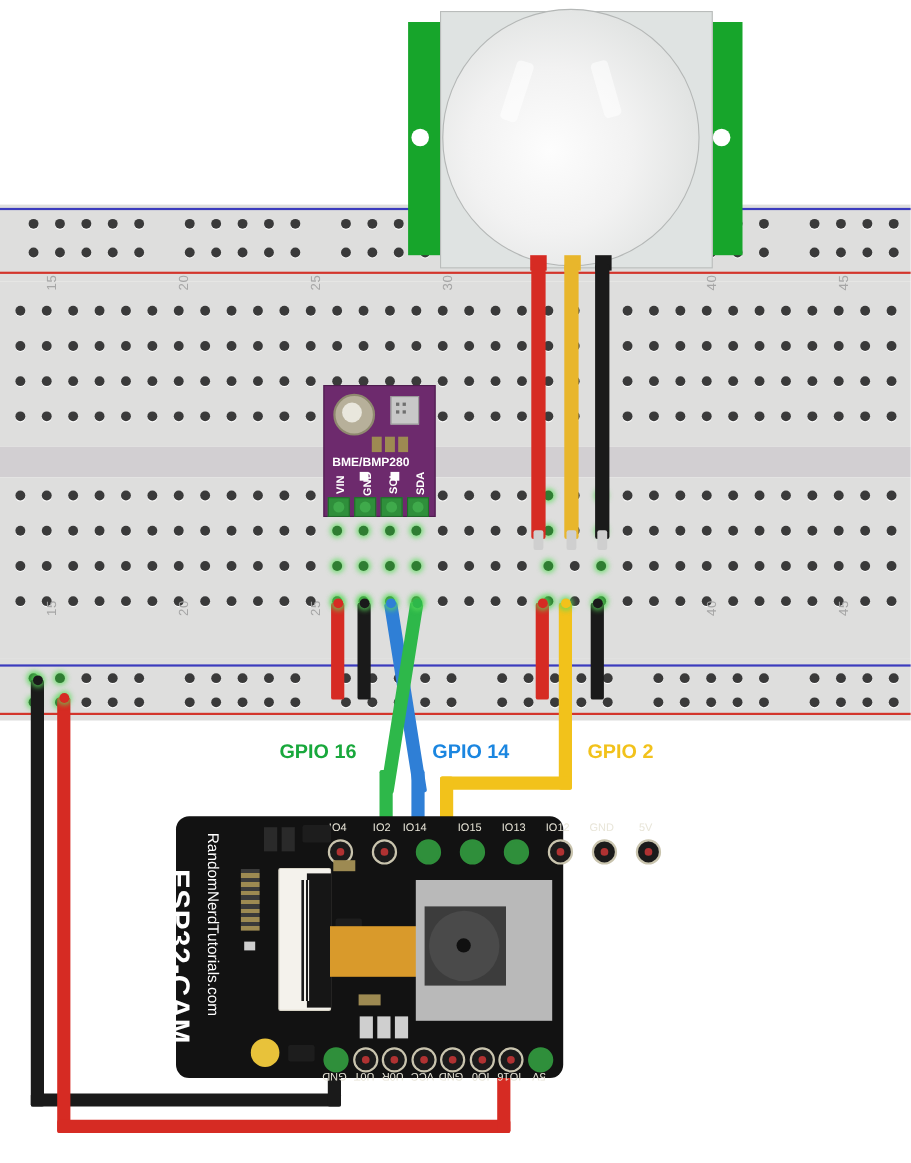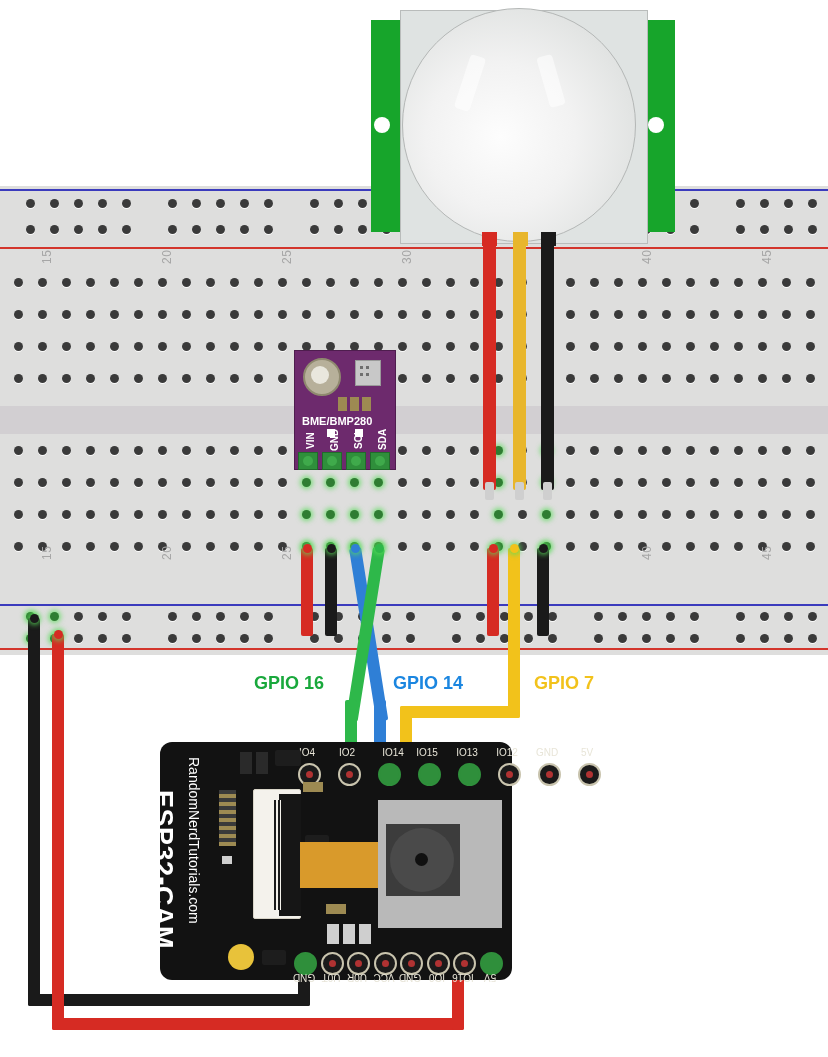--- a/index.html
+++ b/index.html
@@ -586,21 +586,21 @@
   <div class="wtip" style="left:303px;top:544px;background:#d62b23;"></div>
   <div class="wtip" style="left:327px;top:544px;background:#1a1a1a;"></div>
   <div class="wtip" style="left:351px;top:544px;background:#2f7fd6;"></div>
   <div class="wtip" style="left:375px;top:544px;background:#2eb84a;"></div>
   <div class="wtip" style="left:489px;top:544px;background:#d62b23;"></div>
   <div class="wtip" style="left:510px;top:544px;background:#f2c21b;"></div>
   <div class="wtip" style="left:539px;top:544px;background:#1a1a1a;"></div>
 
   <div class="gpio-cap" style="left:254px;top:673px;color:#19a83c;">GPIO 16</div>
   <div class="gpio-cap" style="left:393px;top:673px;color:#1b86e0;">GPIO 14</div>
-  <div class="gpio-cap" style="left:534px;top:673px;color:#f2c21b;">GPIO 7</div>
+  <div class="gpio-cap" style="left:534px;top:673px;color:#f2c21b;">GPIO 2</div>
 
   <div class="wire" style="left:28px;top:618px;width:12px;height:388px;background:#1a1a1a;"></div>
   <div class="wire" style="left:28px;top:994px;width:282px;height:12px;background:#1a1a1a;"></div>
   <div class="wire" style="left:298px;top:960px;width:12px;height:46px;background:#1a1a1a;"></div>
   <div class="wtip" style="left:30px;top:614px;background:#1a1a1a;"></div>
 
   <div class="wire" style="left:52px;top:634px;width:12px;height:396px;background:#d62b23;"></div>
   <div class="wire" style="left:52px;top:1018px;width:412px;height:12px;background:#d62b23;"></div>
   <div class="wire" style="left:452px;top:960px;width:12px;height:70px;background:#d62b23;"></div>
   <div class="wtip" style="left:54px;top:630px;background:#d62b23;"></div>
@@ -612,21 +612,21 @@
 
   <div id="esp-top-pins">
       <div class="pin-lbl" style="left: 287px; top: 747px; width: 40px;">IO4</div>
       <div class="pin" style="left: 298px; top: 763px;">
         <i></i>
       </div>
       <div class="pin-lbl" style="left: 327px; top: 747px; width: 40px;">IO2</div>
       <div class="pin" style="left: 338px; top: 763px;">
         <i></i>
       </div>
-      <div class="pin-lbl" style="left: 373px; top: 747px; width: 40px;">IO14</div>
+      <div class="pin-lbl" style="left: 357px; top: 747px; width: 40px;">IO14</div>
       <div class="pin used" style="left: 378px; top: 763px;"></div>
       <div class="pin-lbl" style="left: 407px; top: 747px; width: 40px;">IO15</div>
       <div class="pin used" style="left: 418px; top: 763px;"></div>
       <div class="pin-lbl" style="left: 447px; top: 747px; width: 40px;">IO13</div>
       <div class="pin used" style="left: 458px; top: 763px;"></div>
       <div class="pin-lbl" style="left: 487px; top: 747px; width: 40px;">IO12</div>
       <div class="pin" style="left: 498px; top: 763px;">
         <i></i>
       </div>
       <div class="pin-lbl" style="left: 527px; top: 747px; width: 40px;">GND</div>

